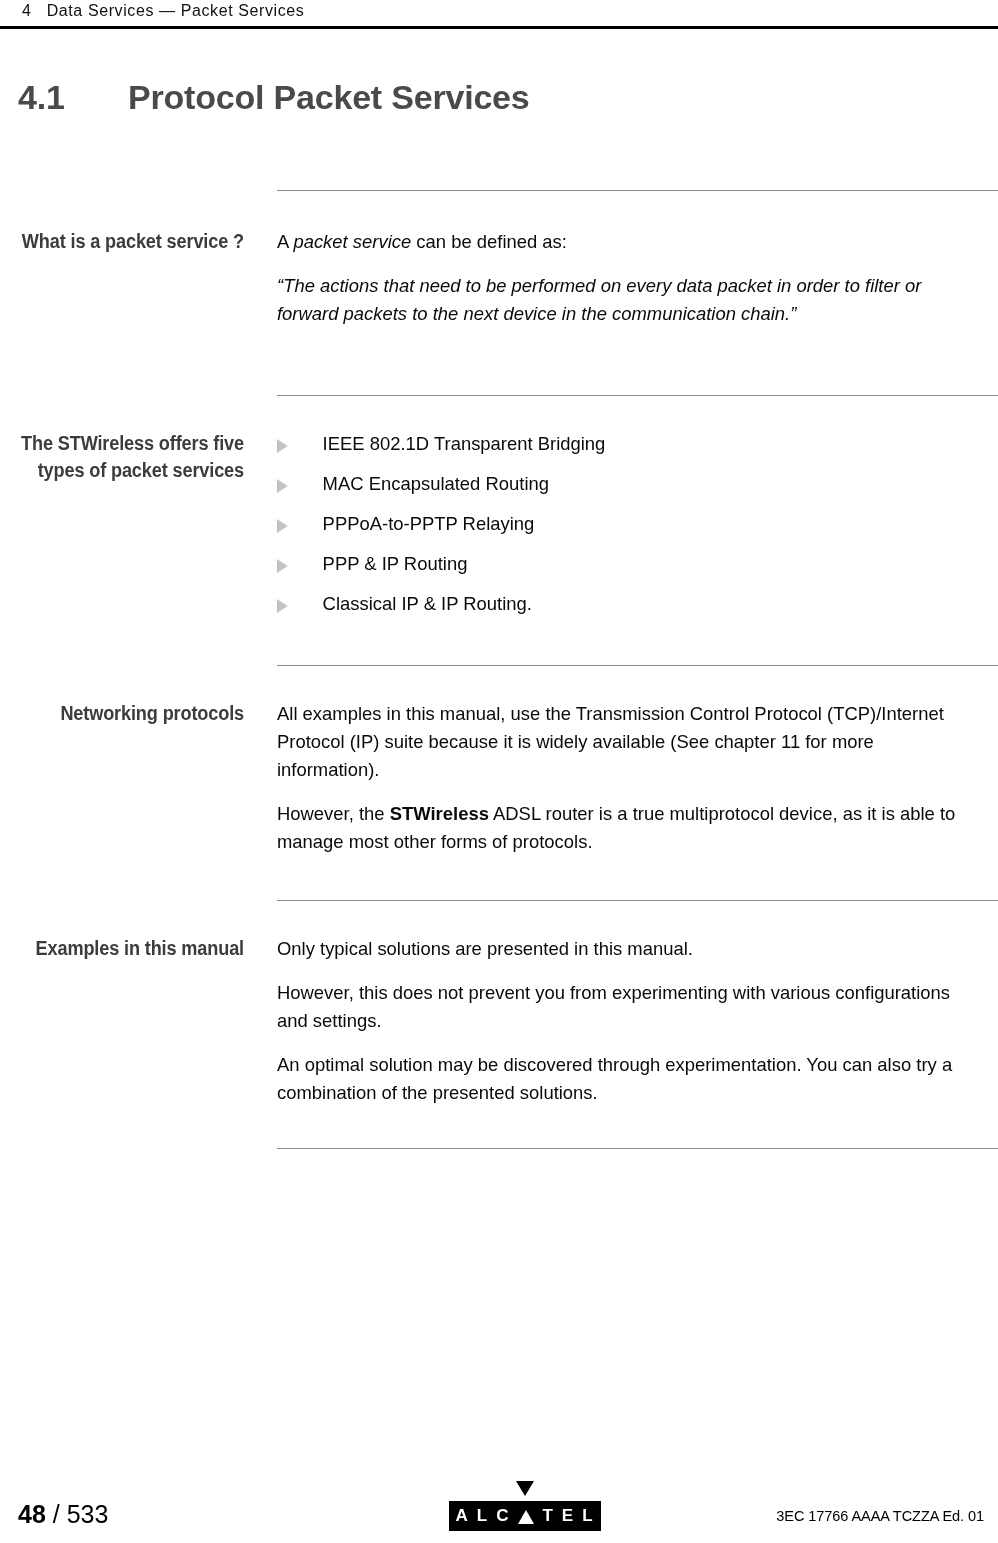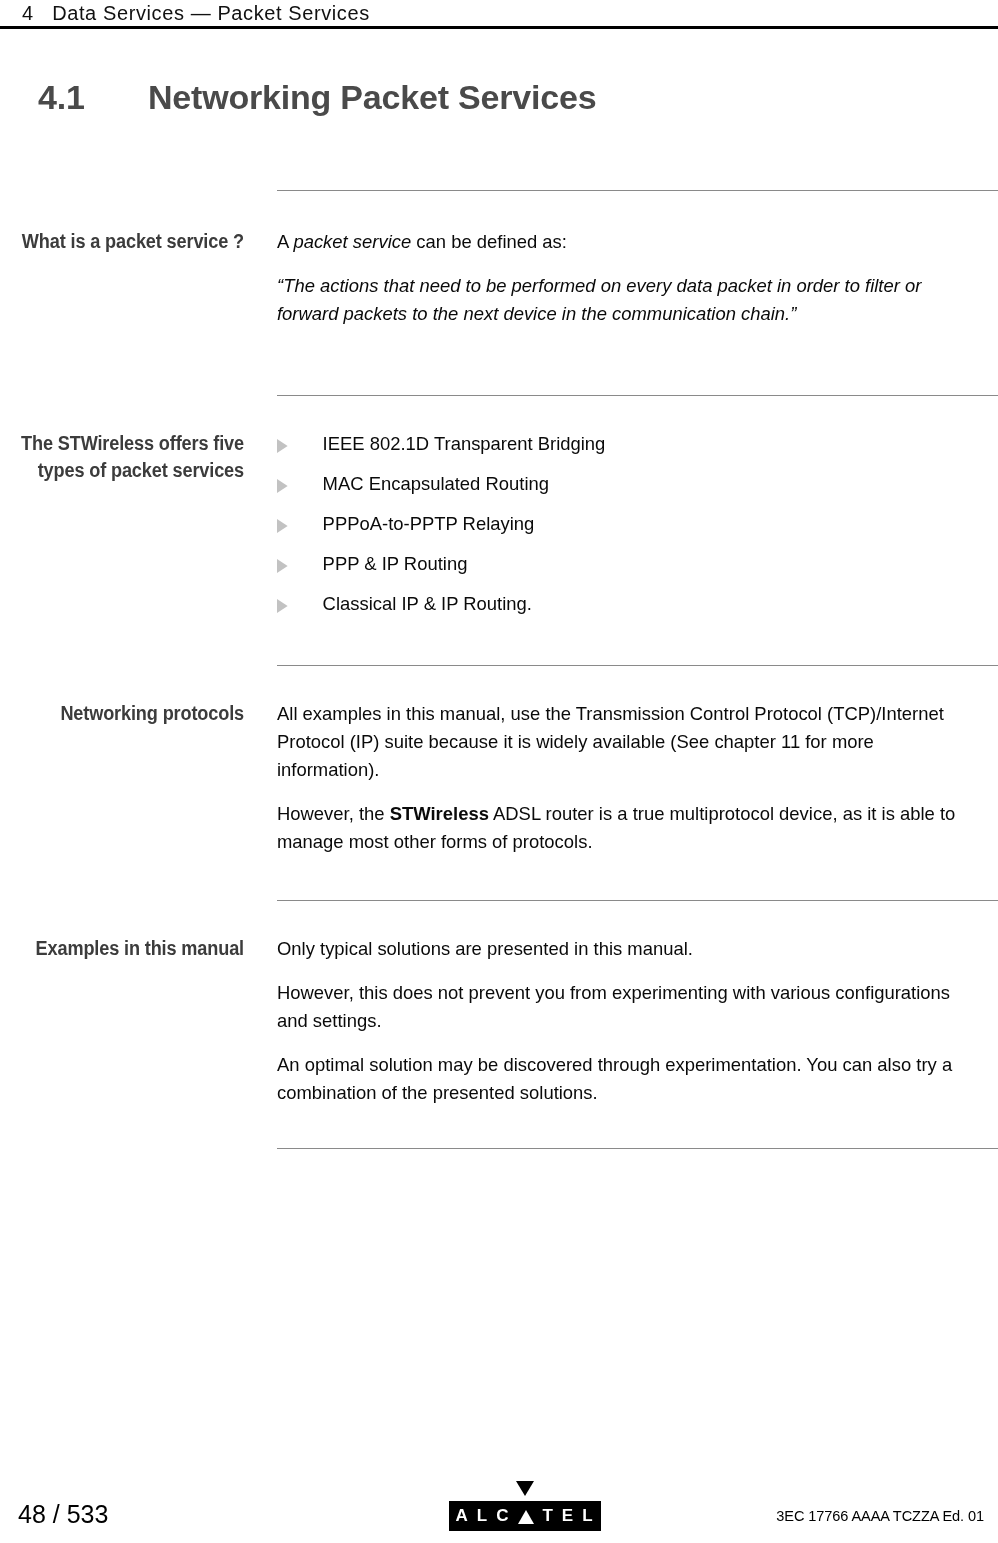--- a/index.html
+++ b/index.html
@@ -21,21 +21,21 @@
     position: absolute;
     top: 0;
     left: 0;
     width: 998px;
     height: 30px;
   }
   .page-header .header-text {
     position: absolute;
     left: 22px;
     top: 2px;
-    font-size: 20px;
+    font-size: 16px;
     letter-spacing: 0.6px;
     color: #111111;
     white-space: pre;
   }
   .header-rule {
     position: absolute;
     left: 0;
     top: 26px;
     width: 998px;
     height: 3px;
@@ -51,21 +51,20 @@
     height: 50px;
     color: #4a4a4a;
     font-weight: bold;
     font-size: 34px;
     letter-spacing: -0.2px;
     white-space: nowrap;
   }
   .section-number {
     display: inline-block;
     width: 110px;
-    margin-left: 20px;
   }
 
   
   .content {
     position: absolute;
     left: 0;
     top: 0;
     width: 998px;
   }
   .block {
@@ -145,21 +144,21 @@
   }
   .footer-pageno {
     position: absolute;
     left: 18px;
     bottom: 14px;
     font-size: 25px;
     color: #000000;
     white-space: pre;
   }
   .footer-pageno .pg-cur {
-    font-weight: normal;
+    font-weight: bold;
   }
   .footer-ref {
     position: absolute;
     right: 14px;
     bottom: 18px;
     font-size: 15.5px;
     color: #000000;
     letter-spacing: -0.1px;
     white-space: nowrap;
     transform: scaleX(0.94);
@@ -218,21 +217,21 @@
 </style>
 </head>
 <body>
 
 <div class="page-header">
   <div class="header-text">4   Data Services — Packet Services</div>
   <div class="header-rule"></div>
 </div>
 
 <div class="section-title">
-  <span class="section-number">4.1</span><span>Networking Packet Services</span>
+  <span class="section-number">4.1</span><span>Protocol Packet Services</span>
 </div>
 
 <div class="content">
 
   <div class="rule" style="top:190px;"></div>
   <div class="block" style="top:228px;">
     <div class="label">What is a packet service ?</div>
     <div class="body">
       <p><span>A </span><span class="ital">packet service</span><span> can be defined as:</span></p>
       <p class="ital">“The actions that need to be performed on every data packet in order to filter or forward packets to the next device in the communication chain.”</p>

